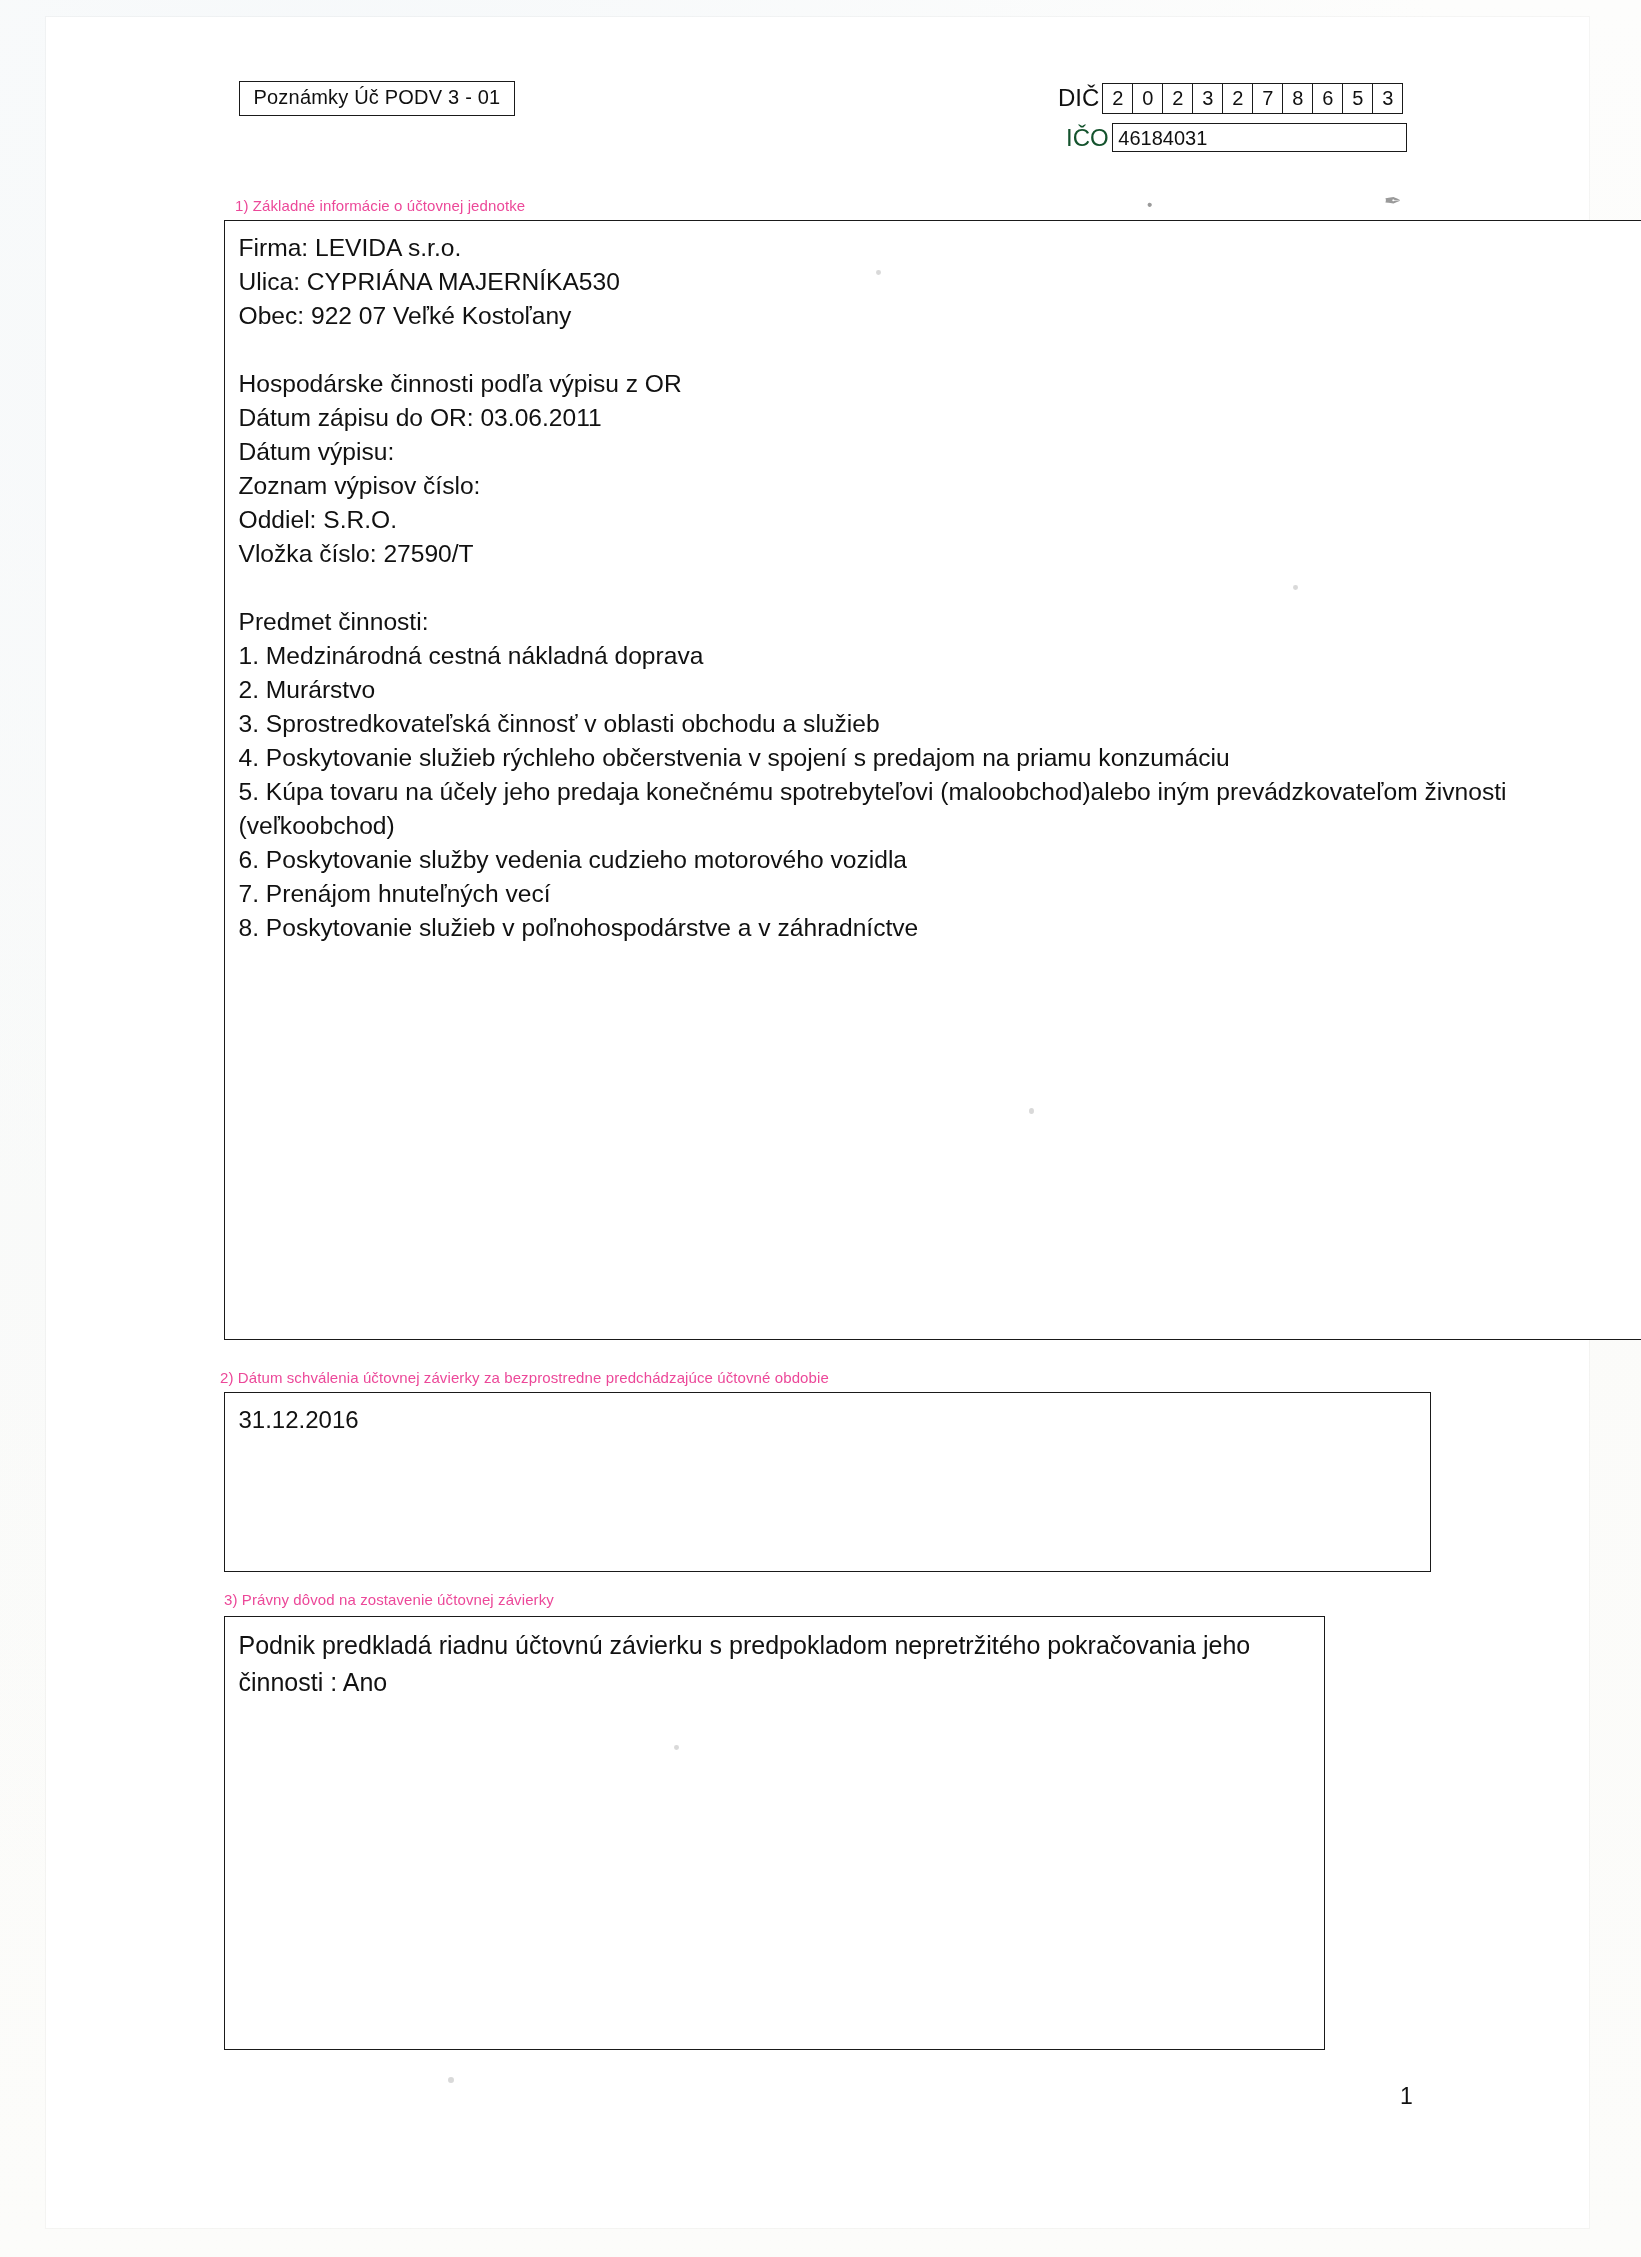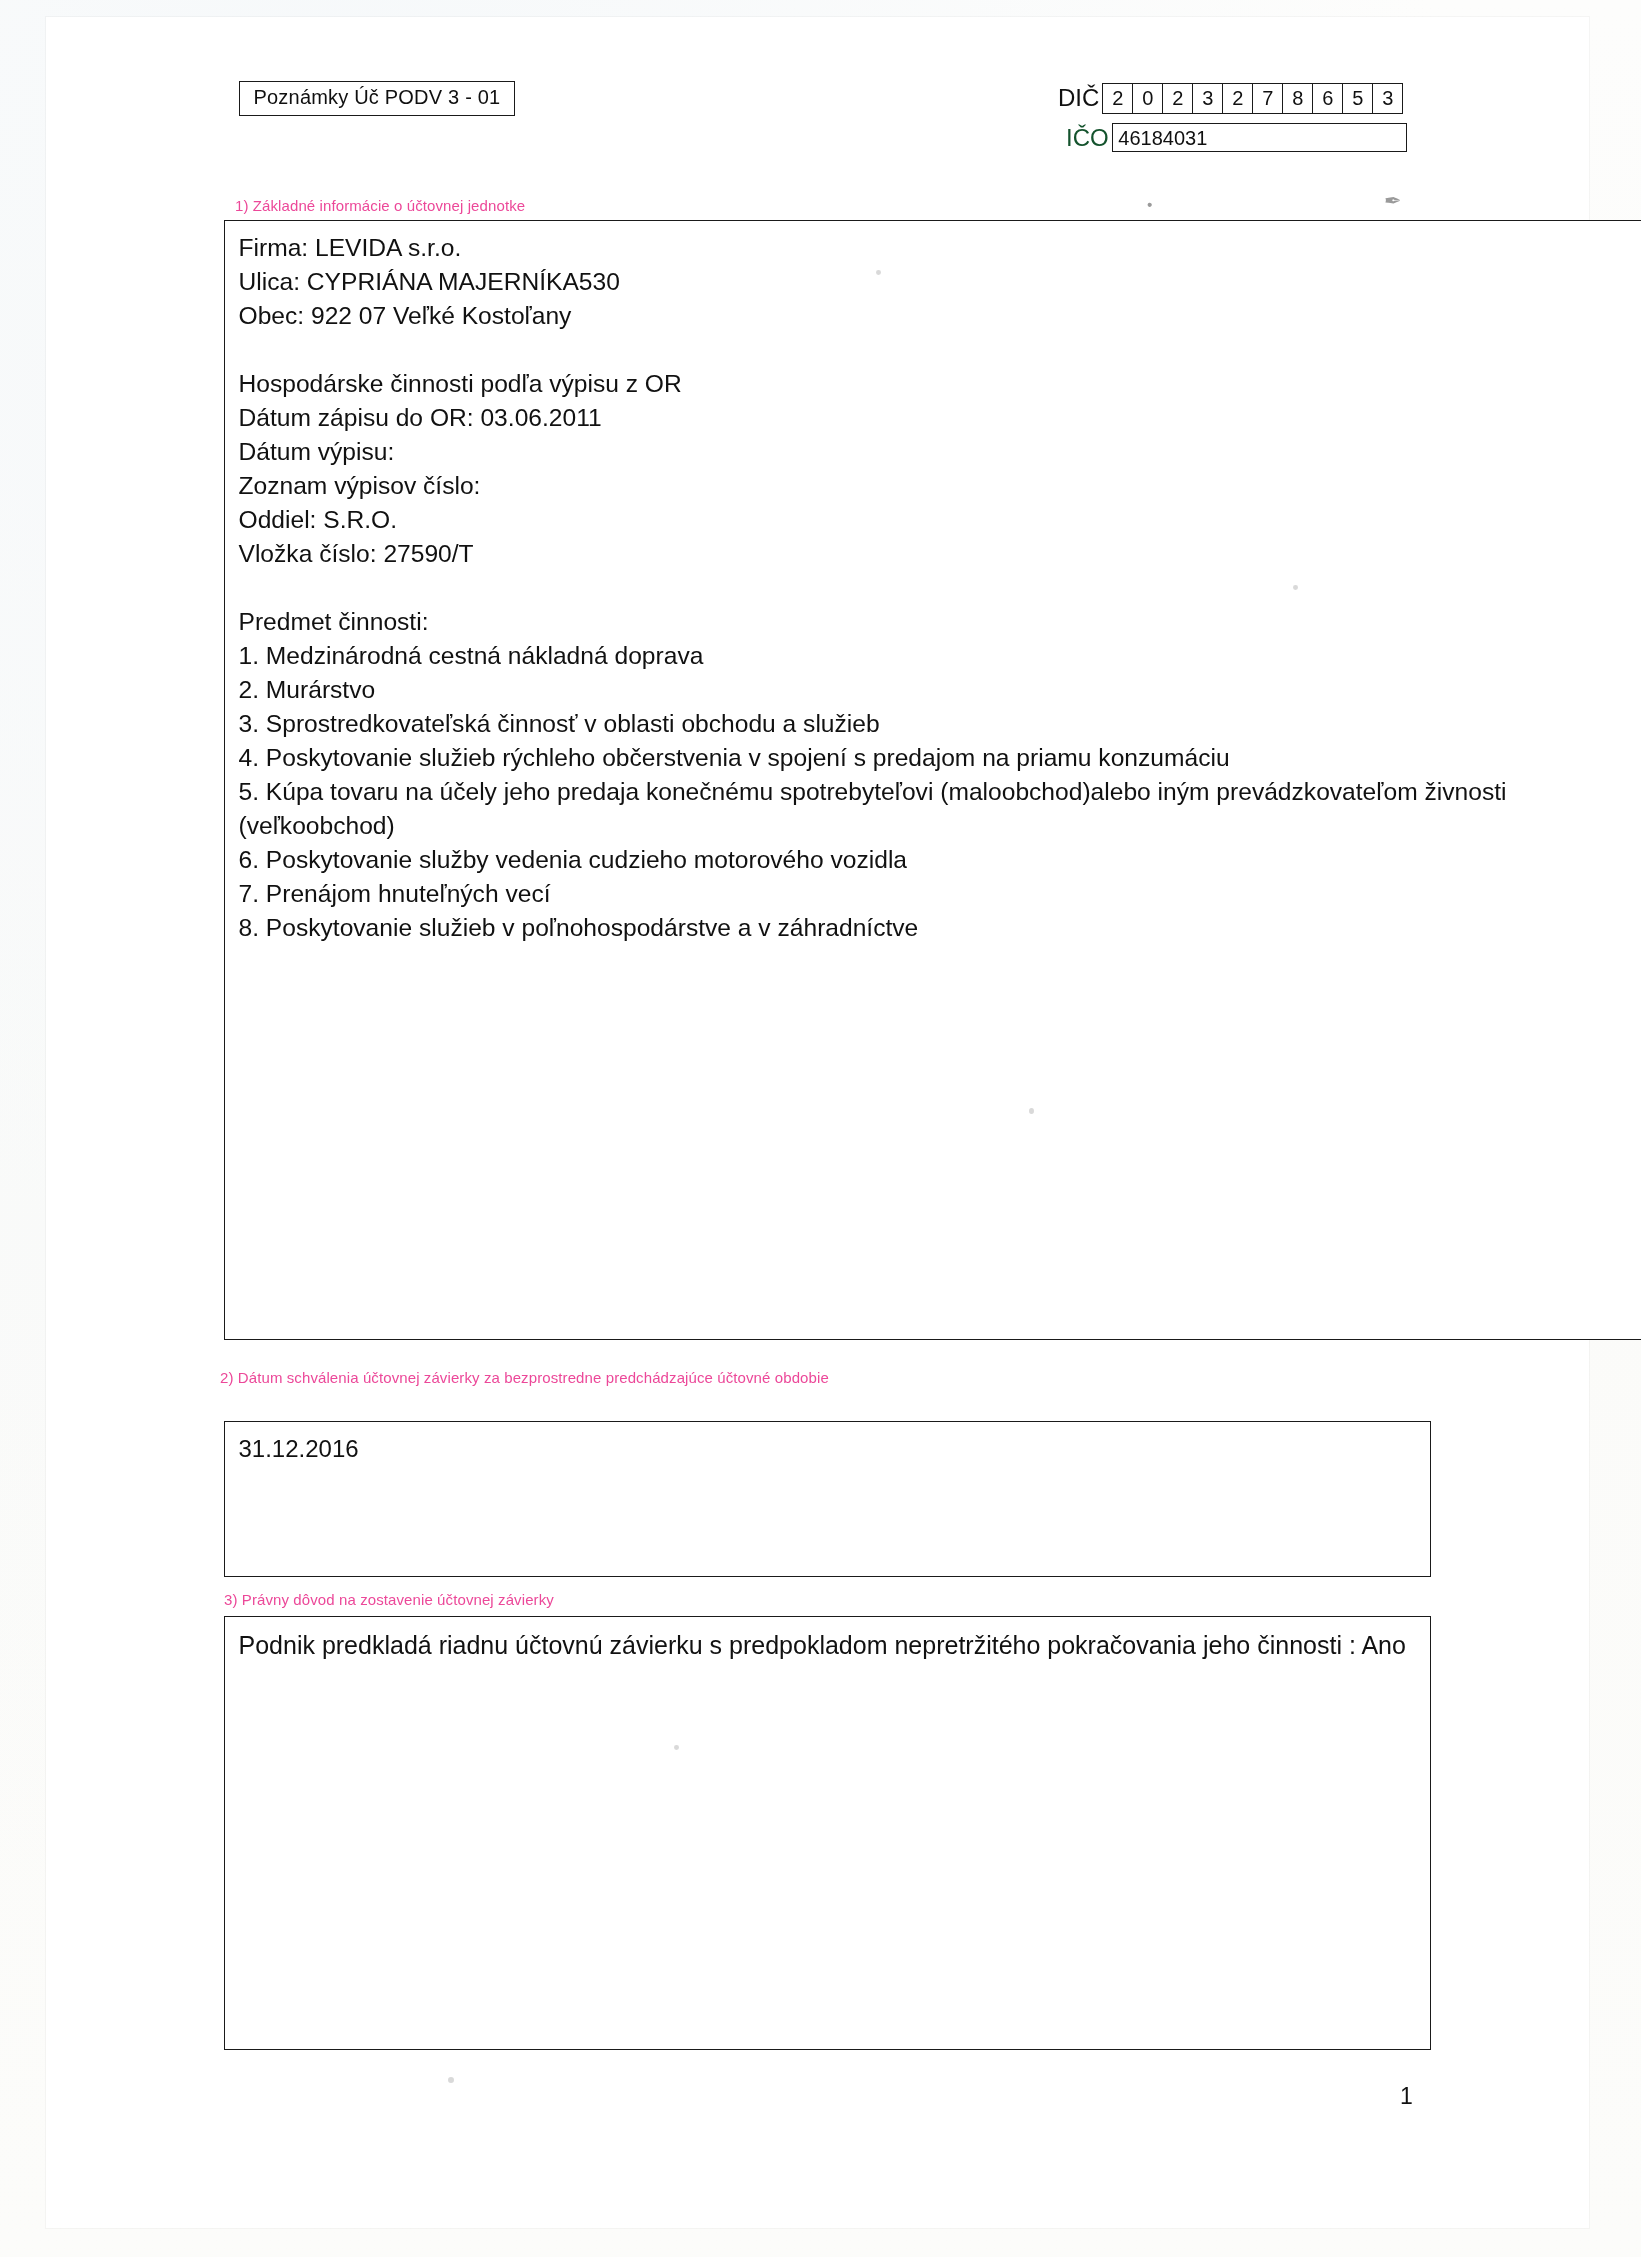--- a/index.html
+++ b/index.html
@@ -135,24 +135,24 @@
     line-height: 34px;
     color: #111111;
     white-space: pre-wrap;
   }
 
   #sec1-label { left: 189px; top: 180px; }
   #sec1-box { left: 178px; top: 203px; width: 1452px; height: 1120px; }
   #sec1-box .content { font-size: 24.6px; line-height: 34px; }
 
   #sec2-label { left: 174px; top: 1352px; width: 1217px; }
-  #sec2-box { left: 178px; top: 1404px; width: 1207px; height: 156px; }
+  #sec2-box { left: 178px; top: 1375px; width: 1207px; height: 180px; }
 
   #sec3-label { left: 178px; top: 1574px; text-align: center; }
-  #sec3-box { left: 178px; top: 1599px; width: 1207px; height: 434px; }
+  #sec3-box { left: 178px; top: 1599px; width: 1101px; height: 434px; }
   #sec3-box .content { font-size: 25px; line-height: 37px; }
 
   .page-number {
     position: absolute;
     left: 1354px;
     top: 2066px;
     font-size: 23px;
     color: #111111;
   }
 

